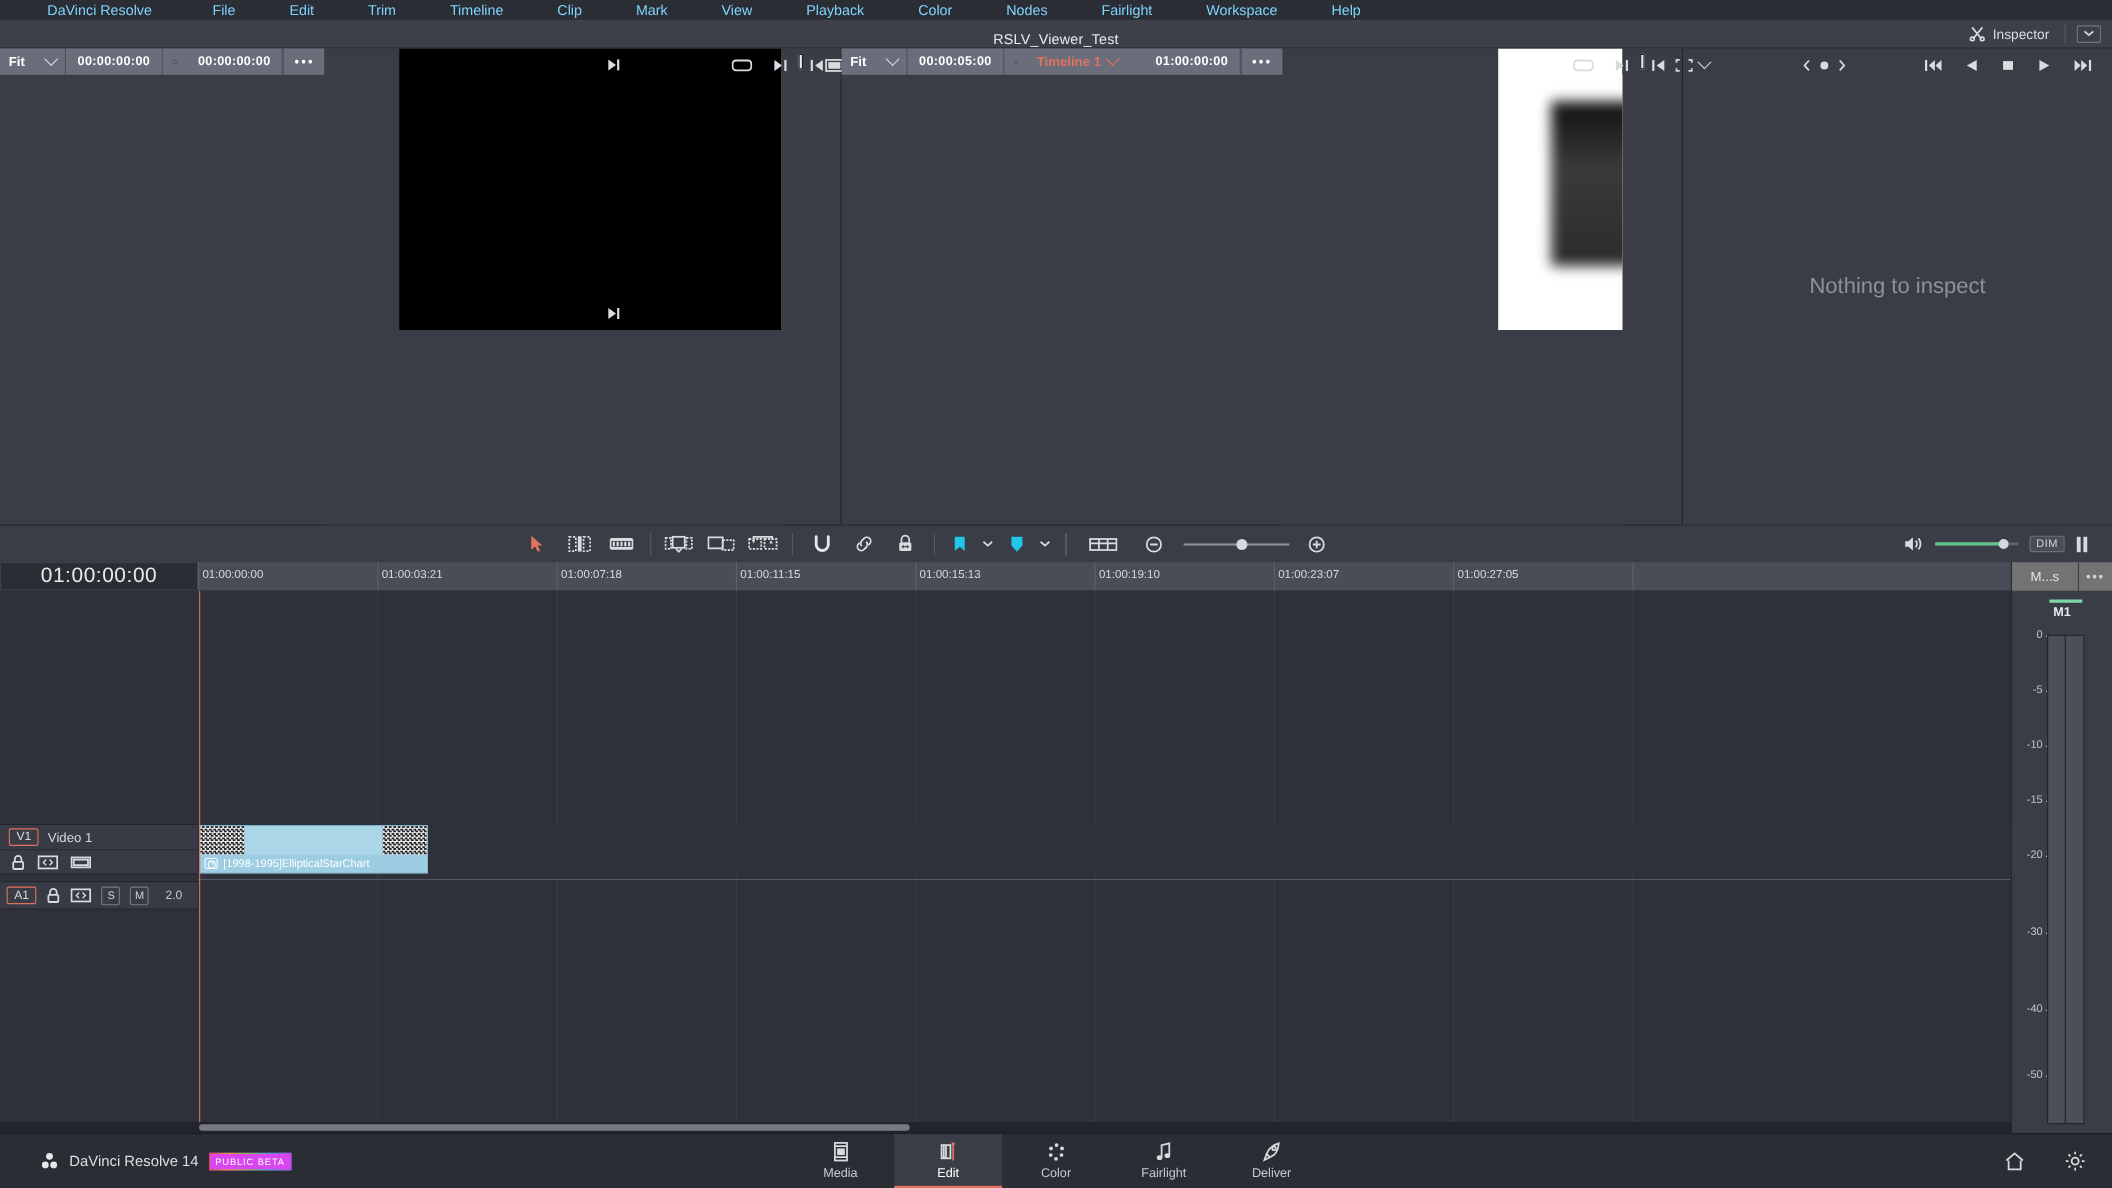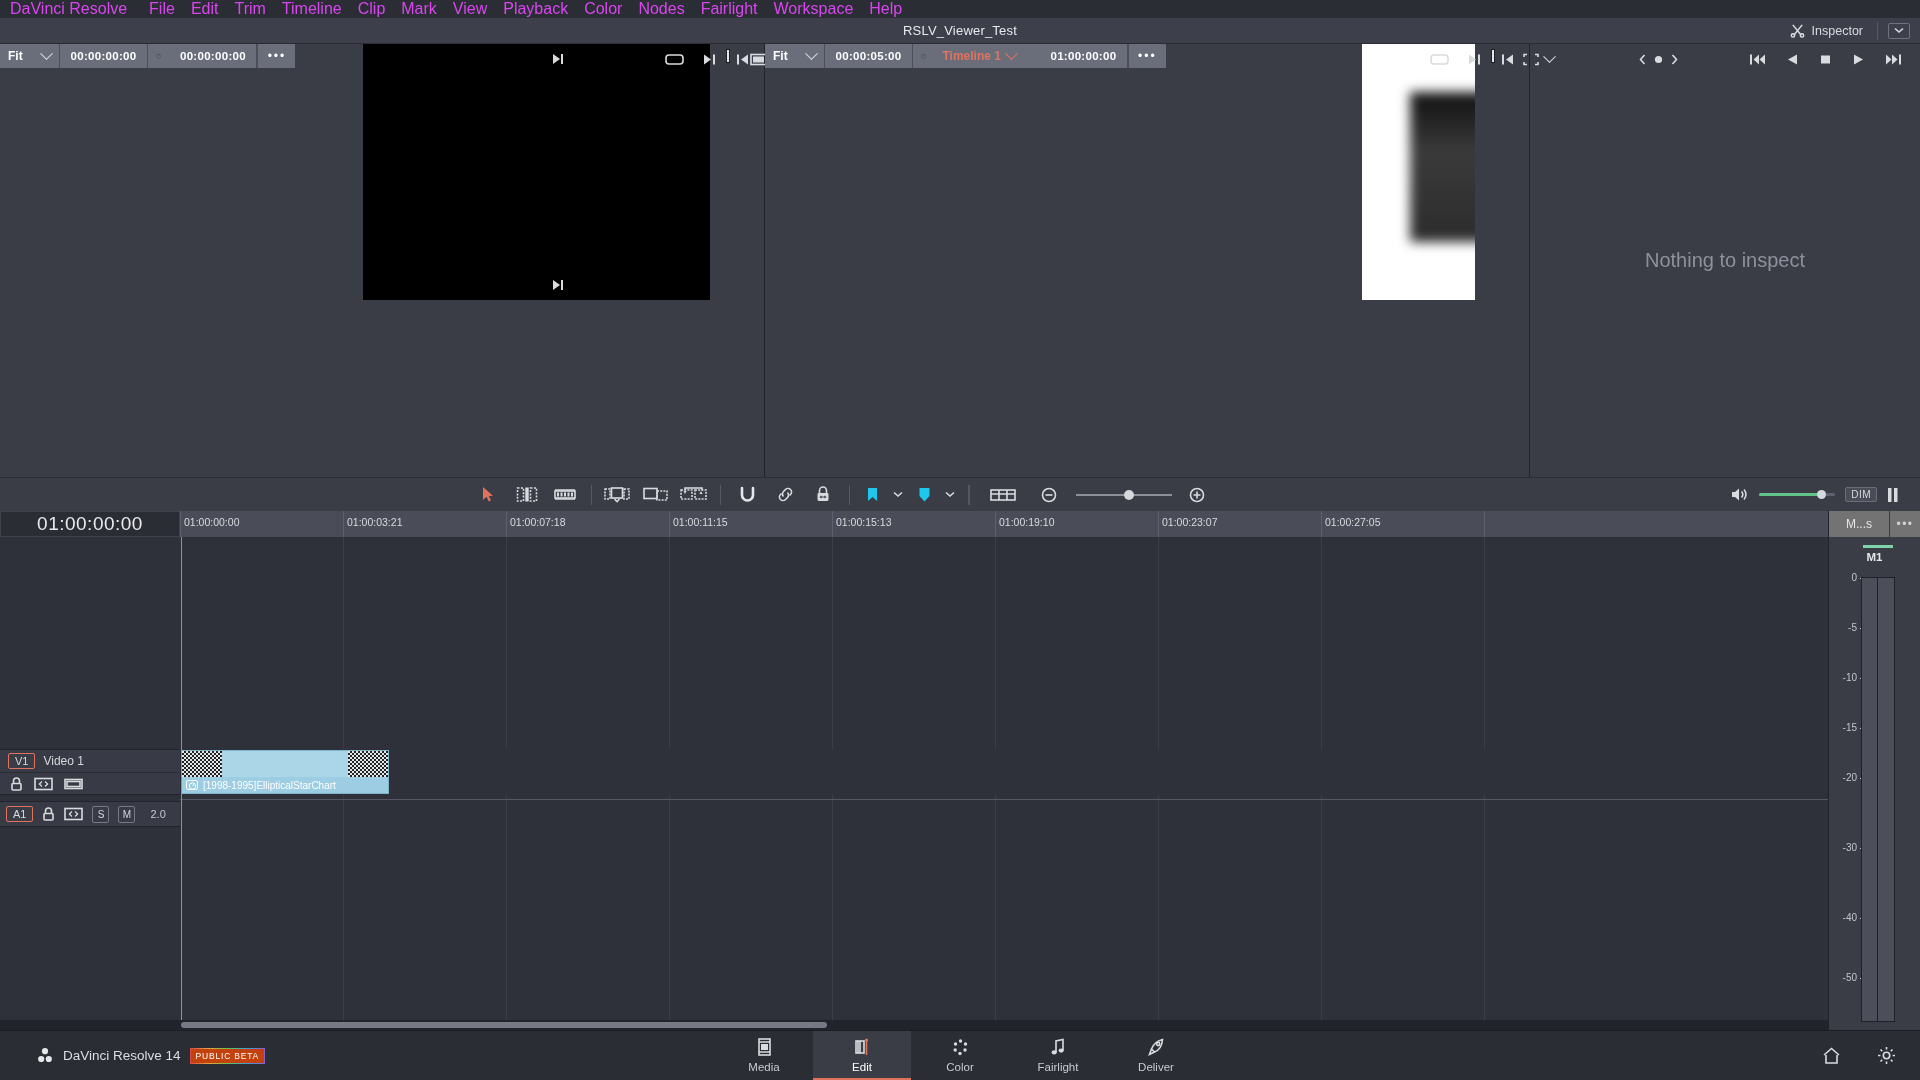--- a/index.html
+++ b/index.html
@@ -11,26 +11,26 @@
     overflow: hidden;
     -webkit-font-smoothing: antialiased;
   }
   .app { width: 1920px; height: 1080px; display: flex; flex-direction: column; }
 
   
   .menubar {
     height: 18px; background: #2b2d35; display: flex; align-items: center;
     padding-left: 8px; flex: 0 0 18px;
   }
-  .menubar .mi { font-size: 16px; color: #d946ef; padding: 0 8px; white-space: nowrap; }
+  .menubar .mi { font-size: 13px; color: #7dd3fc; padding: 0 8px; white-space: nowrap; margin-left: 33px; }
   .menubar .mi.brand { font-weight: 400; padding-left: 2px; padding-right: 14px; }
 
   
   .titlebar {
-    height: 26px; background: #3d404b; display: flex; align-items: center;
+    height: 26px; background: #3d404b; display: flex; align-items: flex-end;
     position: relative; flex: 0 0 26px; border-bottom: 1px solid #2b2d33;
   }
   .titlebar .title {
     position: absolute; left: 0; right: 0; text-align: center;
     font-size: 13px; color: #e8e9ec; letter-spacing: .2px;
   }
   .titlebar .right { margin-left: auto; display: flex; align-items: center; height: 100%; }
   .insp-btn { display: flex; align-items: center; gap: 7px; padding: 0 14px; height: 100%; }
   .insp-btn span { font-size: 12.5px; color: #d8dade; }
   .tb-divider { width: 1px; height: 18px; background: #575a66; }
@@ -202,21 +202,21 @@
   .bottombar {
     height: 50px; flex: 0 0 50px; background: #2b2d35; display: flex; align-items: center;
     position: relative; border-top: 1px solid #1c1e24;
   }
   .bottombar .brandgrp { position: absolute; left: 36px; display: flex; align-items: center; gap: 9px; }
   .bottombar .brandtxt { font-size: 13.5px; color: #dcdee2; }
   .beta {
     font-size: 8.5px; letter-spacing: .8px; padding: 2px 5px; color: #fff;
     border: 1px solid transparent;
     border-image: linear-gradient(90deg,#d84a4a,#e0a33c,#6cc24a,#3ca0d8,#8b5fd0) 1;
-    background: #c2410c;
+    background: #d946ef;
   }
   .pages { position: absolute; left: 50%; transform: translateX(-50%); display: flex; height: 100%; }
   .page {
     width: 98px; display: flex; flex-direction: column; align-items: center; justify-content: center;
     gap: 4px; position: relative; color: #c8cad0; font-size: 11.5px;
   }
   .page.active { background: #3a3d46; color: #ffffff; }
   .page.active::after { content: ""; position: absolute; bottom: 0; left: 0; right: 0; height: 2px; background: #e0735e; }
   .bottombar .rightgrp { position: absolute; right: 24px; display: flex; align-items: center; gap: 36px; }
 

